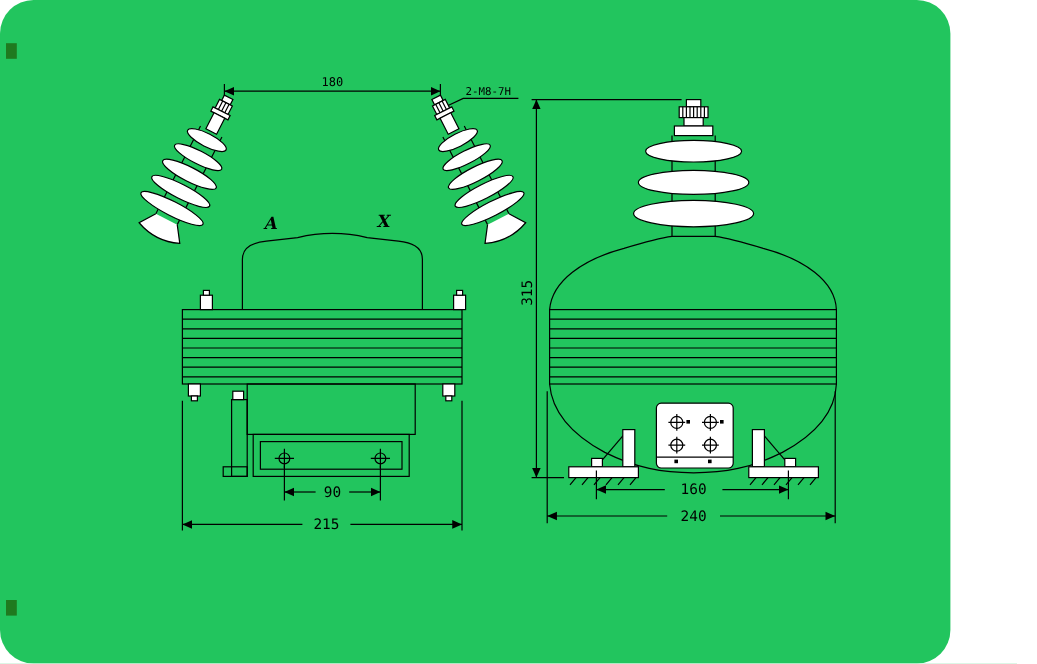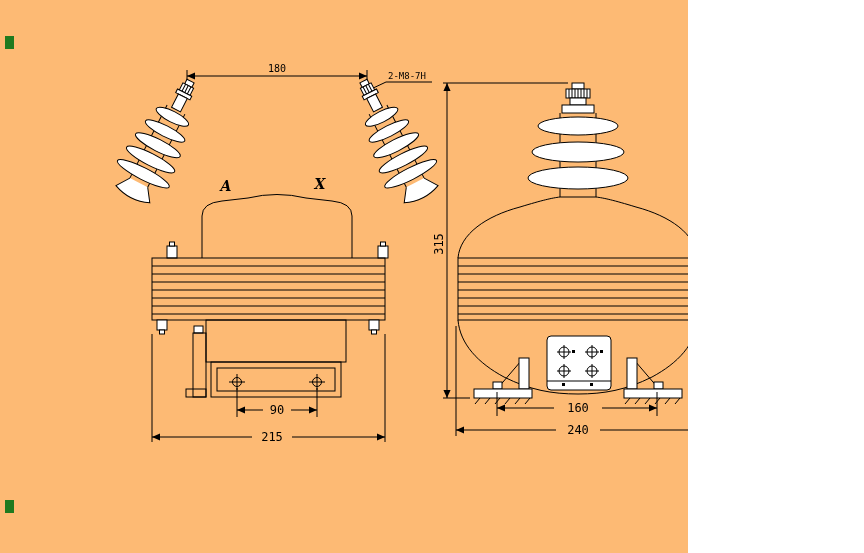--- a/index.html
+++ b/index.html
@@ -1,22 +1,23 @@
 <!DOCTYPE html>
 <html><head>
 <meta charset="utf-8">
 <style>
   * { box-sizing: border-box; }
   html, body { margin: 0; padding: 0; background: #ffffff; }
   .sheet {
     position: relative;
-    width: 688px; height: 553px;
-    background: #fdba74;
+    width: 792px; height: 553px;
+    background: #22c55e;
     overflow: hidden;
     font-family: "DejaVu Sans Mono", monospace;
+    border-radius: 28px;
   }
   svg { display: block; }
   .ln  { stroke: #000; fill: none; stroke-width: 1; }
   .fw  { stroke: #000; fill: #ffffff; stroke-width: 1; }
   .fb  { fill: #000; stroke: none; }
   text { fill: #000; font-family: "DejaVu Sans Mono", monospace; }
   .dim   { font-size: 12px; }
   .dimsm { font-size: 10px; }
   .note  { font-size: 9px; }
   .axlabel {

